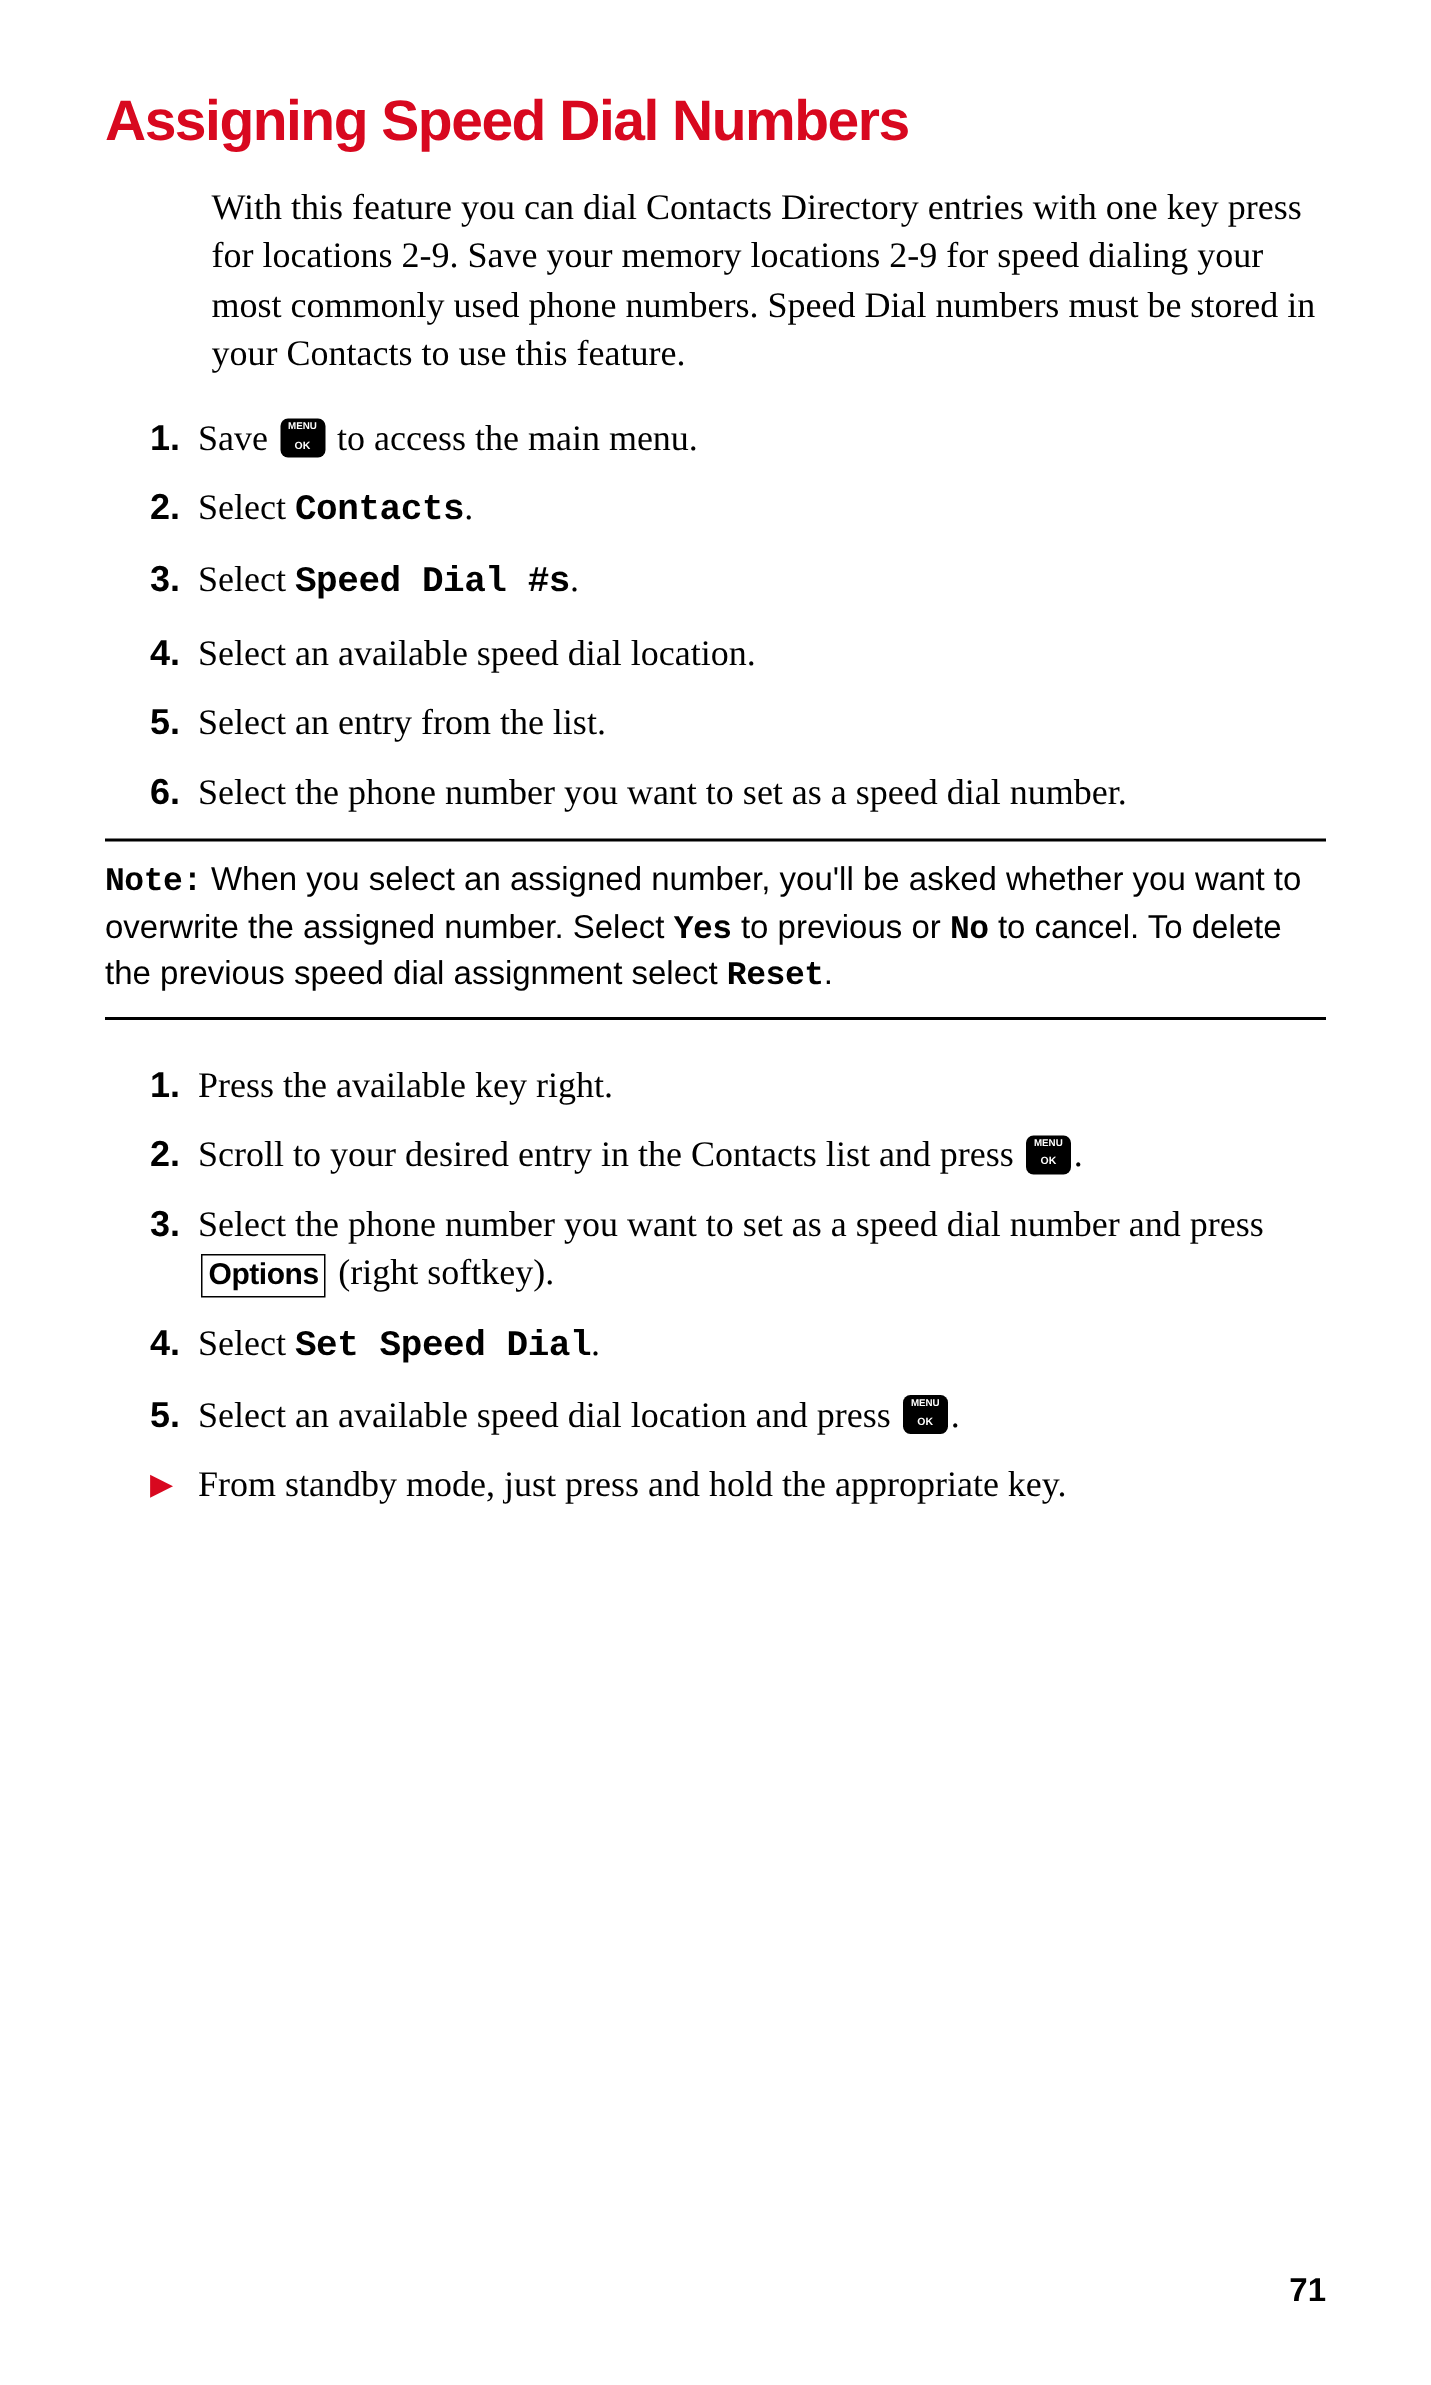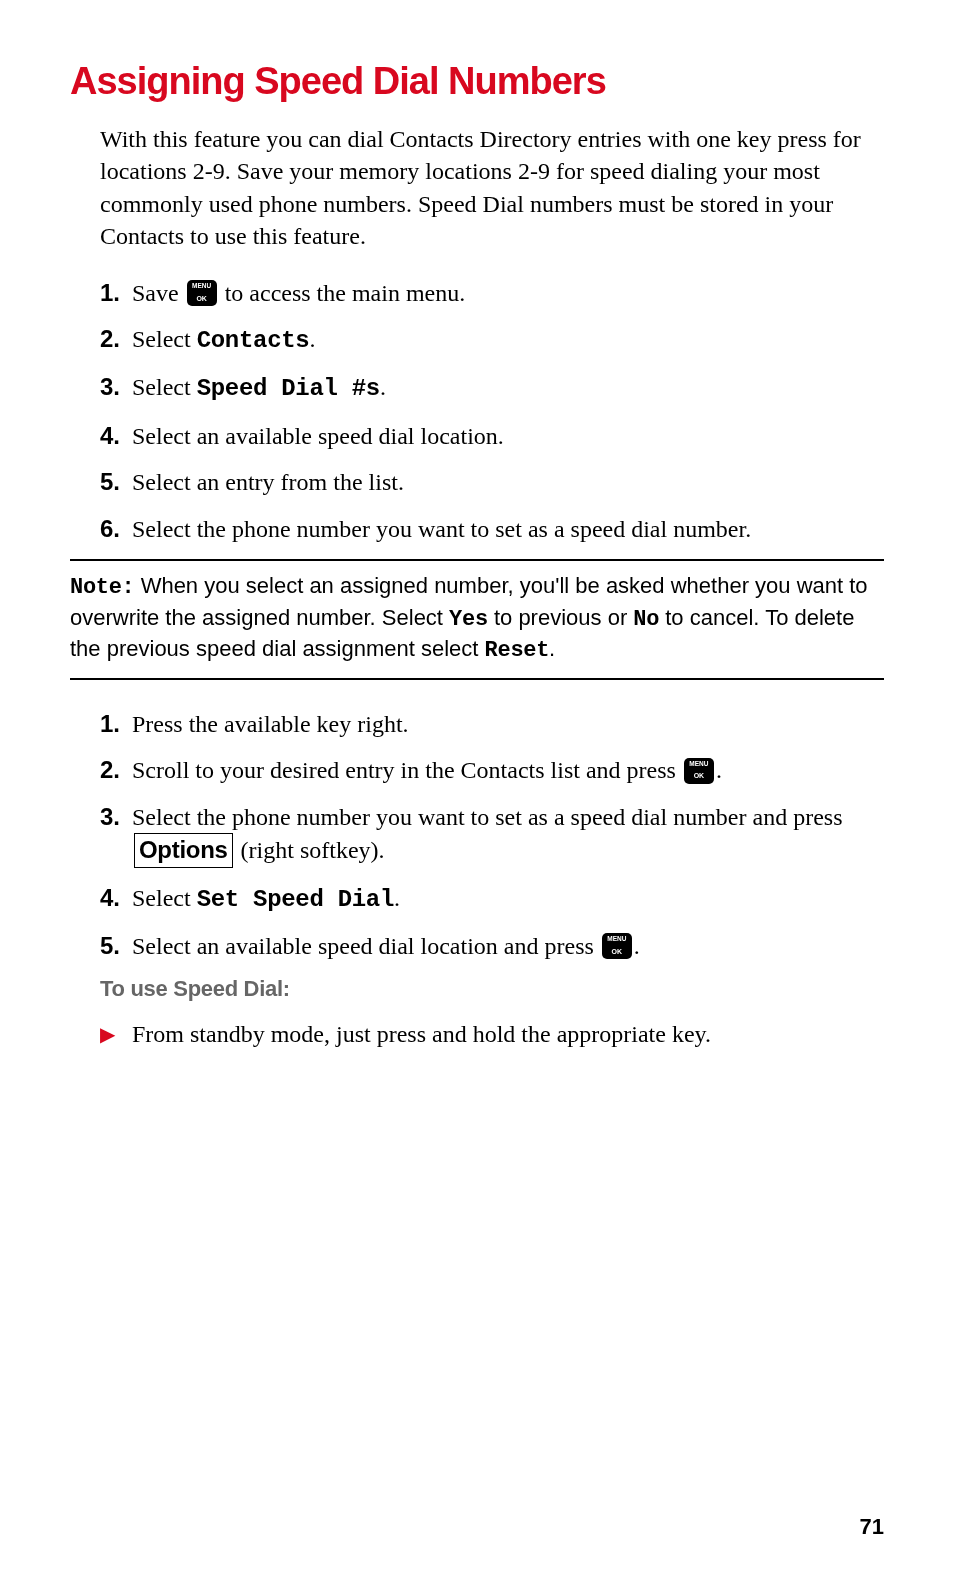--- a/index.html
+++ b/index.html
@@ -19,20 +19,21 @@
       color: #d8081f;
       letter-spacing: -1px;
       margin-bottom: 20px;
       font-stretch: condensed;
     }
     .content { padding-left: 30px; }
     .intro {
       font-size: 24px;
       line-height: 1.35;
       margin-bottom: 24px;
+      margin-left: 41px;
     }
     .subhead {
       font-family: Arial, Helvetica, sans-serif;
       font-weight: 700;
       font-size: 22px;
       color: #666;
       margin-bottom: 16px;
       letter-spacing: -0.3px;
     }
     .steps { list-style: none; }
@@ -85,21 +86,21 @@
       font-family: Arial, sans-serif;
       font-size: 7px;
       font-weight: 700;
     }
     .options-box {
       display: inline-block;
       border: 1px solid #000;
       padding: 0px 4px;
       font-family: Arial, Helvetica, sans-serif;
       font-weight: 700;
-      font-size: 24px;
+      font-size: 20px;
       vertical-align: baseline;
       margin: 0 2px;
       letter-spacing: -0.3px;
     }
     .note-box {
       border-top: 2px solid #000;
       border-bottom: 2px solid #000;
       padding: 10px 0 12px 0;
       margin: 8px 0 28px -30px;
       font-family: Arial, Helvetica, sans-serif;
@@ -206,21 +207,20 @@
       </span>
     </li>
     <li class="step">
       <span class="num">5.</span>
       <span class="step-body">
         <span>Select an available speed dial location and press </span><span class="menu-ok-icon"></span><span>.</span>
       </span>
     </li>
   </ol>
 
-  <p class="subhead">To use Speed Dial:</p>
 
   <ul class="bullet-list">
     <li class="bullet-item">
       <span class="bullet-mark">▶</span>
       <span class="step-body">From standby mode, just press and hold the appropriate key.</span>
     </li>
   </ul>
 
 </div>
 

